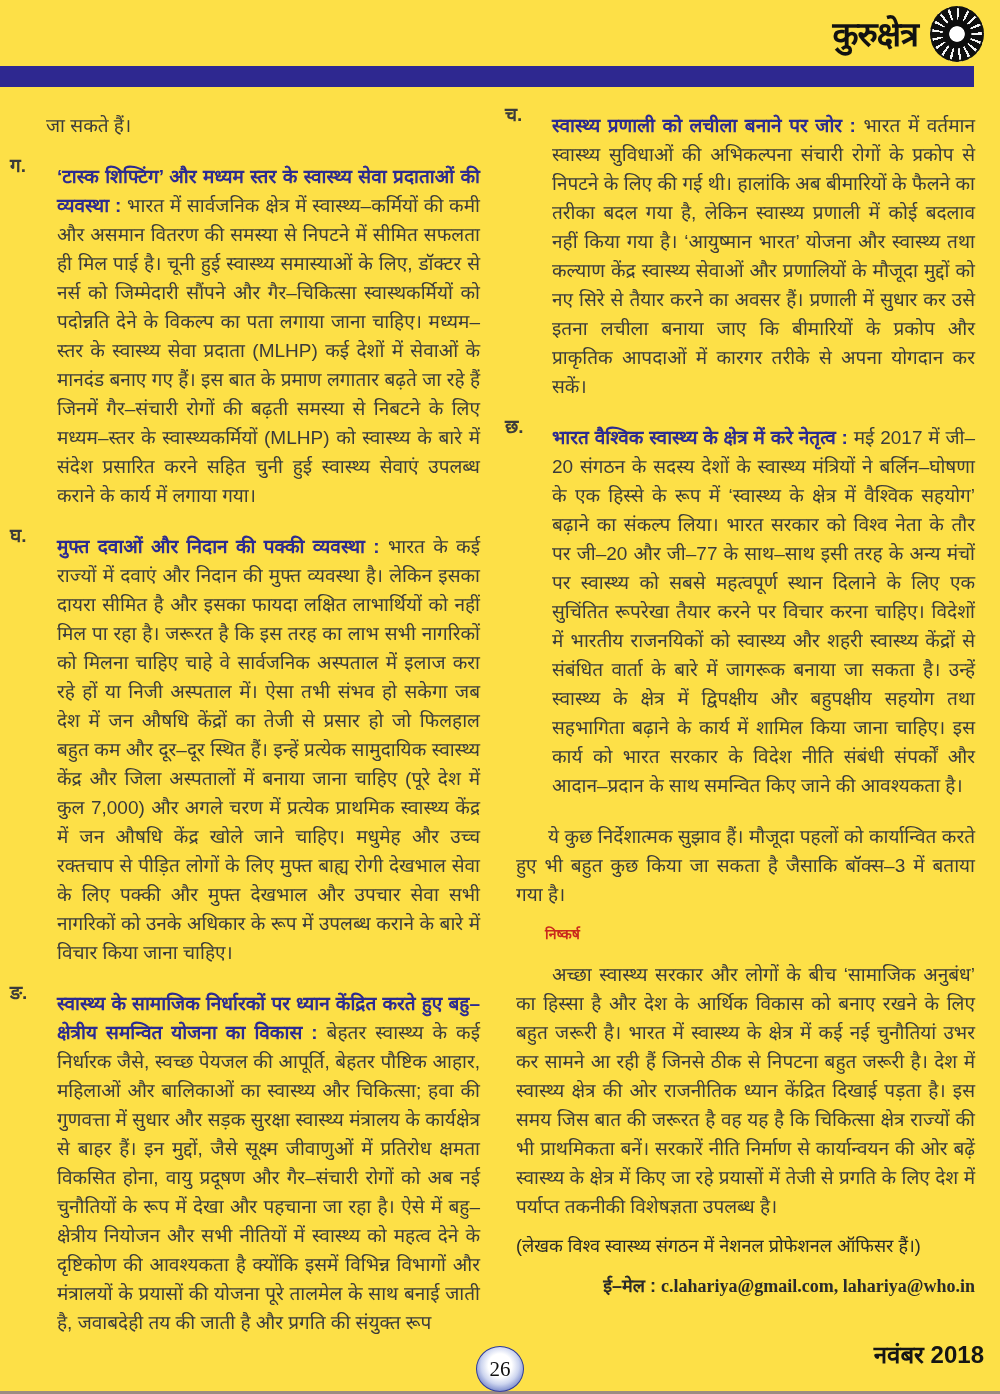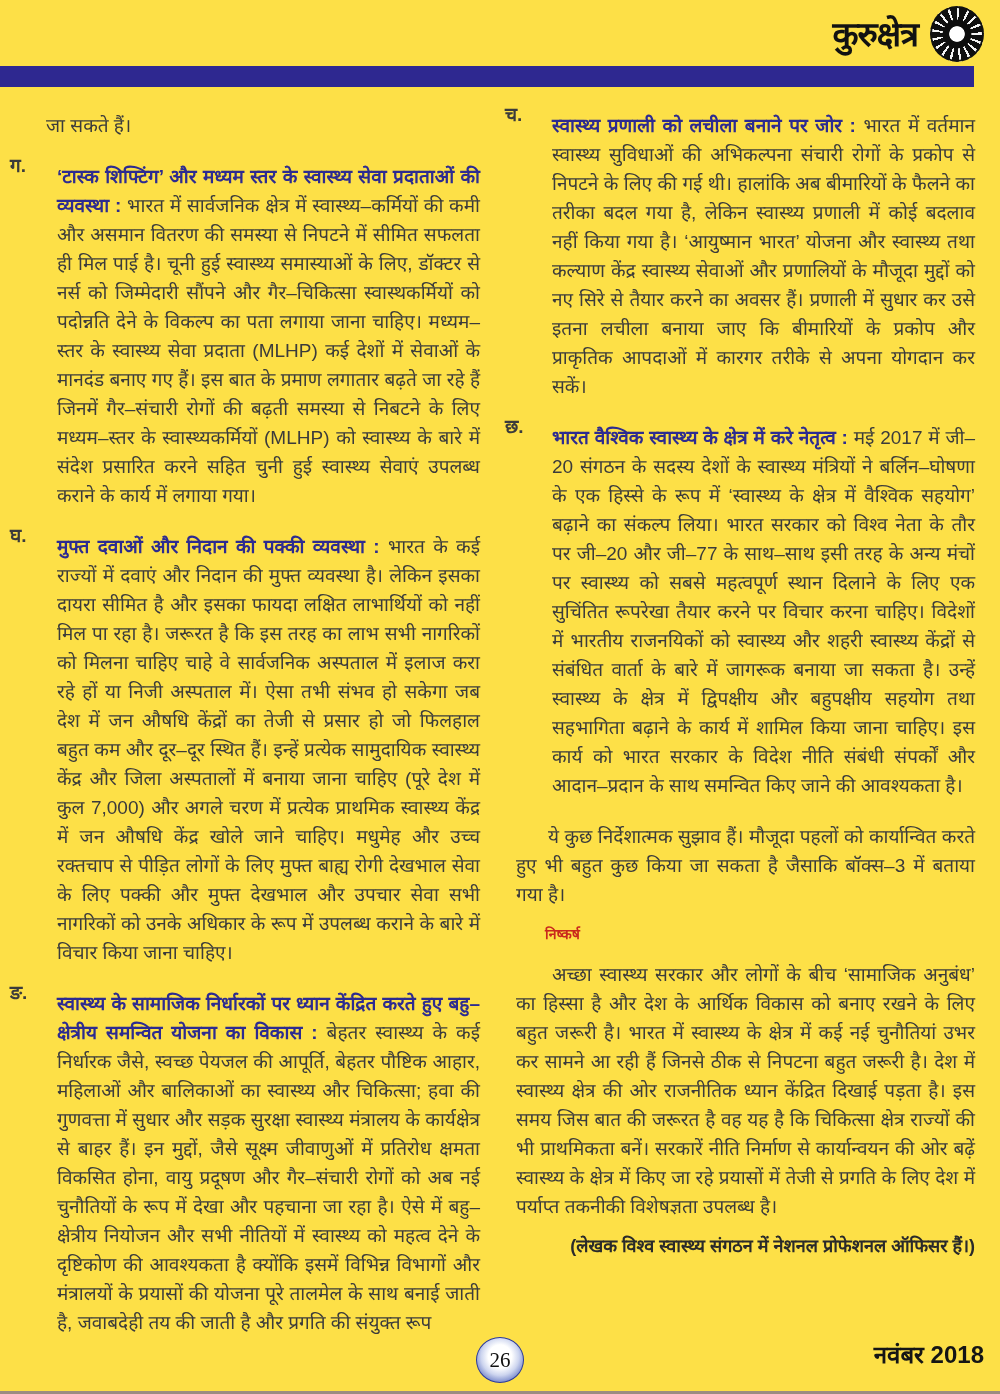--- a/index.html
+++ b/index.html
@@ -45,29 +45,29 @@
     width:36px;flex-shrink:0;font-weight:bold;color:#3b3b3b;
   }
   .item-text{flex:1;text-align:justify;}
   .heading{color:#2d2b90;font-weight:bold;}
   .closing{text-indent:32px;text-align:justify;}
   .conclusion-heading{
     margin:2px 0 2px 40px;color:#c9281c;font-weight:bold;font-size:14px;
   }
   .conclusion{text-indent:36px;text-align:justify;}
   .author-note{
-    text-align:right;font-weight:bold;font-size:18px;margin-top:2px;color:#2a2a2a;
+    font-weight:normal;font-size:18px;margin-top:2px;color:#2a2a2a;
   }
   .email-line{
     text-align:right;font-weight:bold;font-size:18px;color:#2a2a2a;
   }
   .email-val{font-family:"Liberation Serif","DejaVu Serif",serif;font-weight:bold;}
   
   .page-circle{
-    position:absolute;left:50%;bottom:11px;transform:translateX(-50%);
+    position:absolute;left:50%;bottom:2px;transform:translateX(-50%);
     width:46px;height:44px;border-radius:50%;
     background:radial-gradient(circle at 50% 42%, #ffffff 0 34%, #cdd5ef 55%, #7283c8 78%, #3140a0 100%);
     border:1px solid #2b3a9c;
     display:flex;align-items:center;justify-content:center;
     font-size:21px;color:#101010;
     font-family:"Liberation Serif","DejaVu Serif",serif;
   }
   .issue-date{
     position:absolute;right:16px;bottom:24px;
     font-weight:bold;font-size:24px;color:#151515;
@@ -124,20 +124,21 @@
       </div>
 
       <p class="closing">ये कुछ निर्देशात्मक सुझाव हैं। मौजूदा पहलों को कार्यान्वित करते हुए भी बहुत कुछ किया जा सकता है जैसाकि बॉक्स–3 में बताया गया है।</p>
 
       <h3 class="conclusion-heading">निष्कर्ष</h3>
 
       <p class="conclusion">अच्छा स्वास्थ्य सरकार और लोगों के बीच ‘सामाजिक अनुबंध’ का हिस्सा है और देश के आर्थिक विकास को बनाए रखने के लिए बहुत जरूरी है। भारत में स्वास्थ्य के क्षेत्र में कई नई चुनौतियां उभर कर सामने आ रही हैं जिनसे ठीक से निपटना बहुत जरूरी है। देश में स्वास्थ्य क्षेत्र की ओर राजनीतिक ध्यान केंद्रित दिखाई पड़ता है। इस समय जिस बात की जरूरत है वह यह है कि चिकित्सा क्षेत्र राज्यों की भी प्राथमिकता बनें। सरकारें नीति निर्माण से कार्यान्वयन की ओर बढ़ें स्वास्थ्य के क्षेत्र में किए जा रहे प्रयासों में तेजी से प्रगति के लिए देश में पर्याप्त तकनीकी विशेषज्ञता उपलब्ध है।</p>
 
       <p class="author-note">(लेखक विश्व स्वास्थ्य संगठन में नेशनल प्रोफेशनल ऑफिसर हैं।)</p>
 
+      <p class="email-line"><span>ई–मेल :</span> <span class="email-val">c.lahariya@gmail.com, lahariya@who.in</span></p>
     </section>
 
   </main>
 
   <footer>
     <div class="page-circle">26</div>
     <div class="issue-date">नवंबर 2018</div>
     <div class="bottom-line"></div>
   </footer>
 

